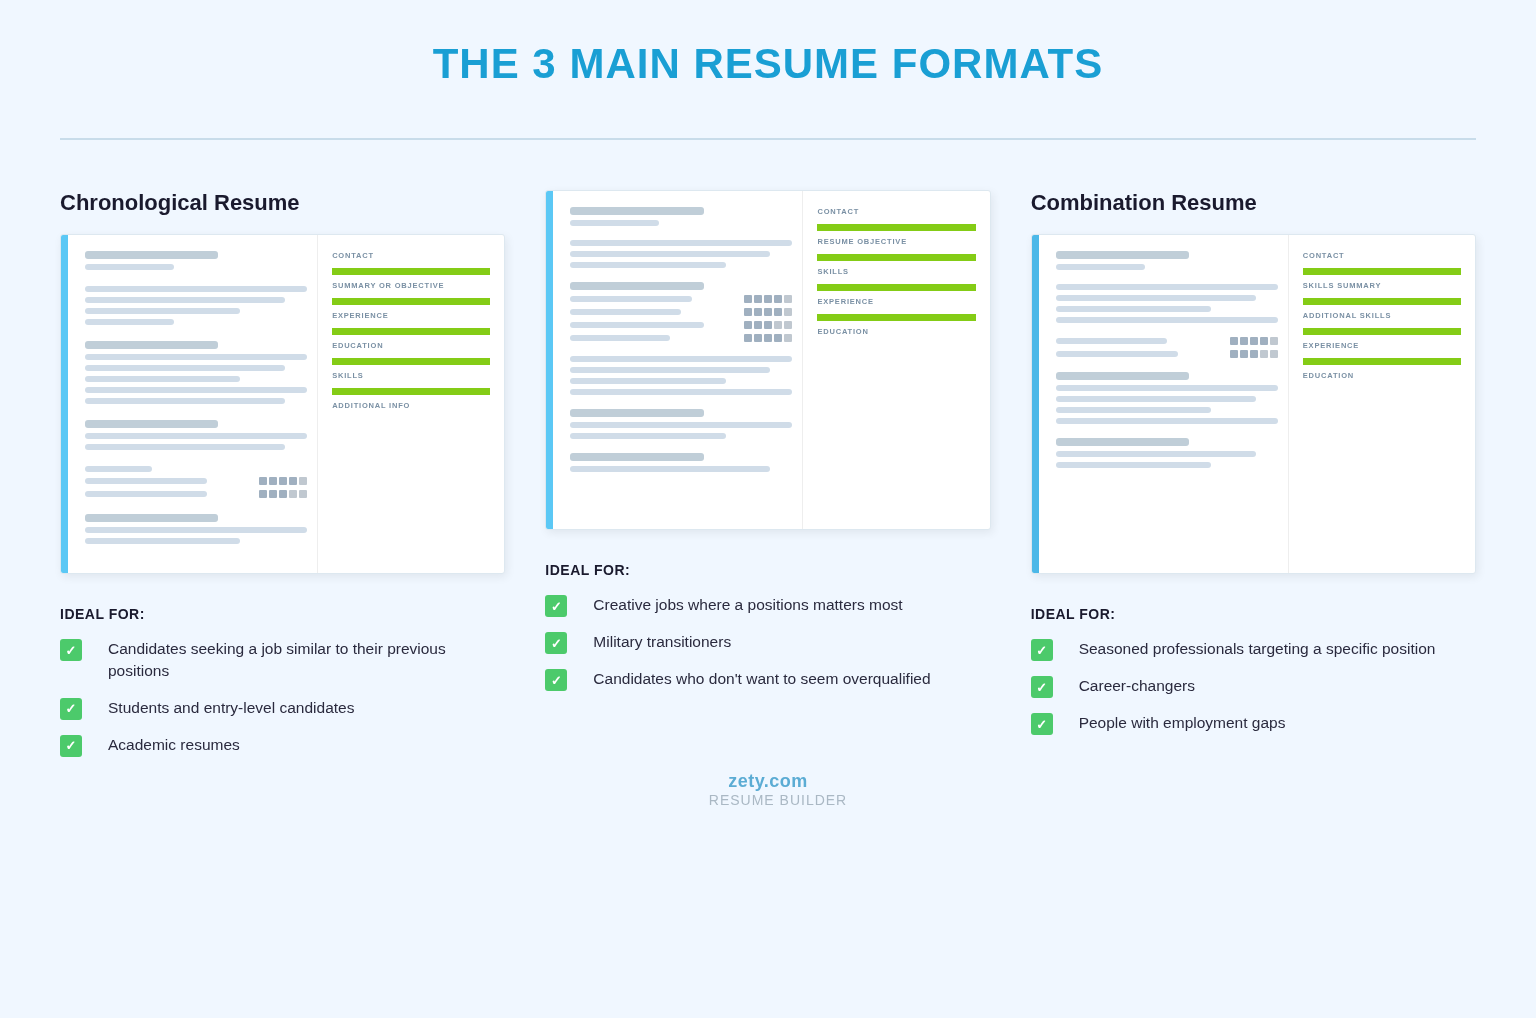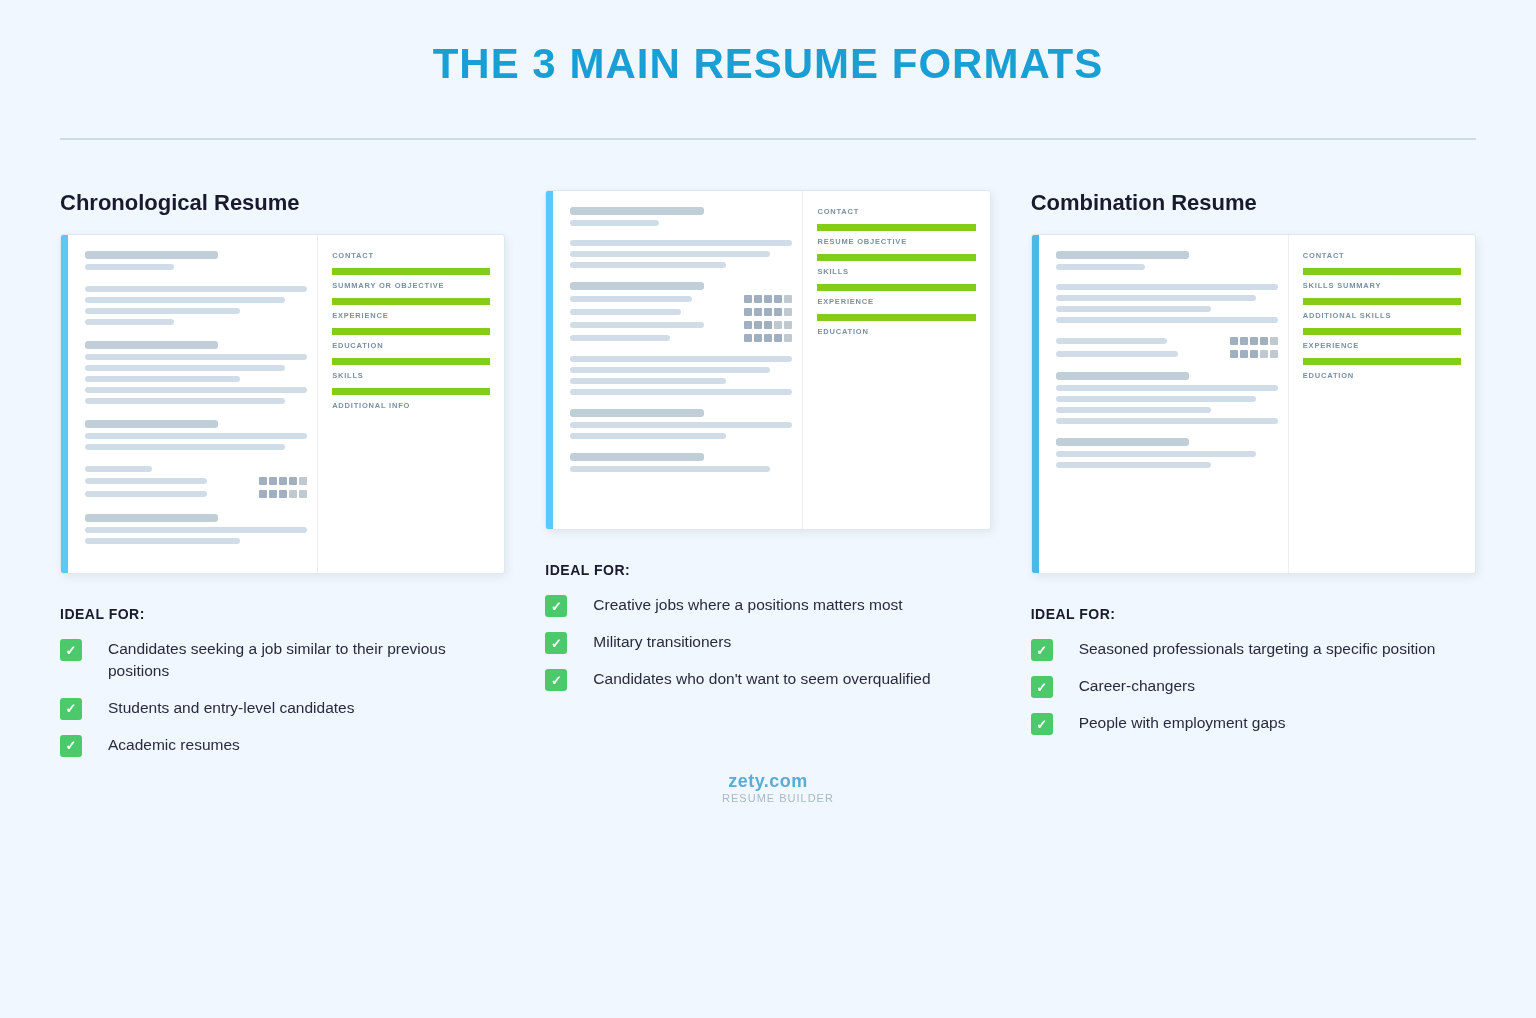--- a/index.html
+++ b/index.html
@@ -183,21 +183,21 @@
     }
 
     .footer-brand {
       font-size: 18px;
       font-weight: 700;
       color: #5bacd4;
       letter-spacing: 0.5px;
     }
 
     .footer-tagline {
-      font-size: 11px;
+      font-size: 14px;
       color: #aab8c4;
       letter-spacing: 1px;
       text-transform: uppercase;
       padding-left: 20px;
     }
 
     
     .resume-accent-bar.blue-mid {
       background: #4cb8e8;
     }

